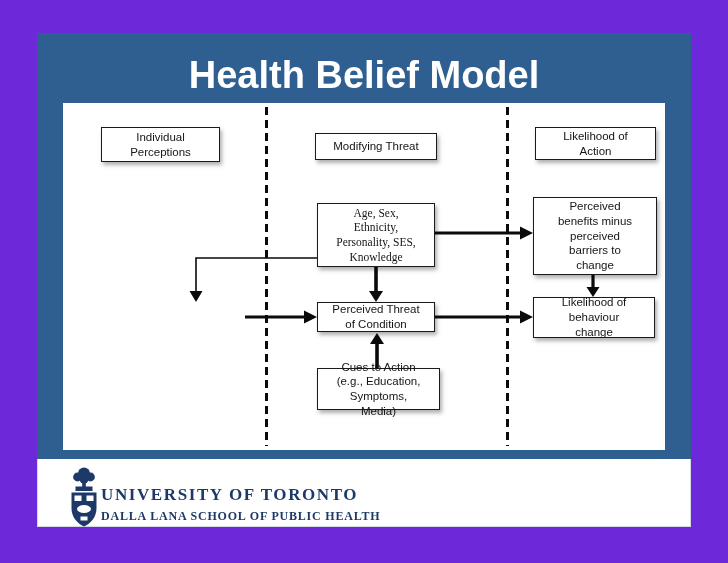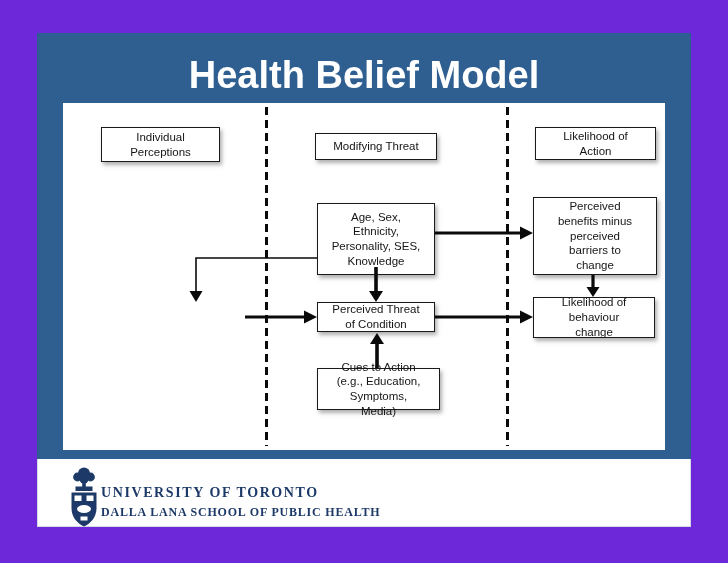--- a/index.html
+++ b/index.html
@@ -37,40 +37,40 @@
     position:absolute; background:#ffffff; border:1px solid #1a1a1a;
     box-shadow:2px 3px 4px rgba(110,110,110,0.55);
     display:flex; align-items:center; justify-content:center;
     text-align:center; white-space:pre-line;
     font-size:11.5px; line-height:1.28; color:#151515; z-index:2;
     font-family:"Liberation Sans", sans-serif;
   }
   #box-individual   { left:101px; top:127px; width:119px; height:35px; }
   #box-modifying    { left:315px; top:133px; width:122px; height:27px; }
   #box-likelihood-action { left:535px; top:127px; width:121px; height:33px; }
-  #box-age          { left:317px; top:203px; width:118px; height:72px; }
+  #box-age          { left:317px; top:203px; width:118px; height:64px;font-family:Liberation Serif, serif; }
   #box-benefits     { left:533px; top:197px; width:124px; height:78px; }
   #box-susceptibility { left:75px; top:302px; width:170px; height:29px; }
   #box-threat       { left:317px; top:302px; width:118px; height:30px; }
   #box-likelihood-change { left:533px; top:297px; width:122px; height:41px; }
   #box-cues         { left:317px; top:368px; width:123px; height:42px; }
 
   #arrow-layer { position:absolute; left:0; top:0; width:728px; height:563px; z-index:3; pointer-events:none; }
 
   
 
   
   #footer {
     position:absolute; left:37px; top:459px; width:654px; height:68px;
     background:#ffffff;
     border-left:1px solid #d3dae2; border-right:1px solid #d3dae2; border-bottom:1px solid #d3dae2;
   }
   #crest { position:absolute; left:29px; top:7px; width:34px; height:62px; }
   #logo-text { position:absolute; left:63px; top:26px; color:#1c3968; font-family:"Liberation Serif", serif; }
-  #logo-line1 { font-size:14px; font-weight:bold; letter-spacing:1.6px; white-space:nowrap; }
+  #logo-line1 { font-size:17px; font-weight:bold; letter-spacing:1.6px; white-space:nowrap; }
   #logo-line2 { font-size:12px;  font-weight:bold; letter-spacing:0.8px; white-space:nowrap; margin-top:4px; }
 </style>
 </head>
 <body>
 
 <div id="page">
 
   <div id="slide-blue"></div>
 
   <div id="slide-title">Health Belief Model</div>

